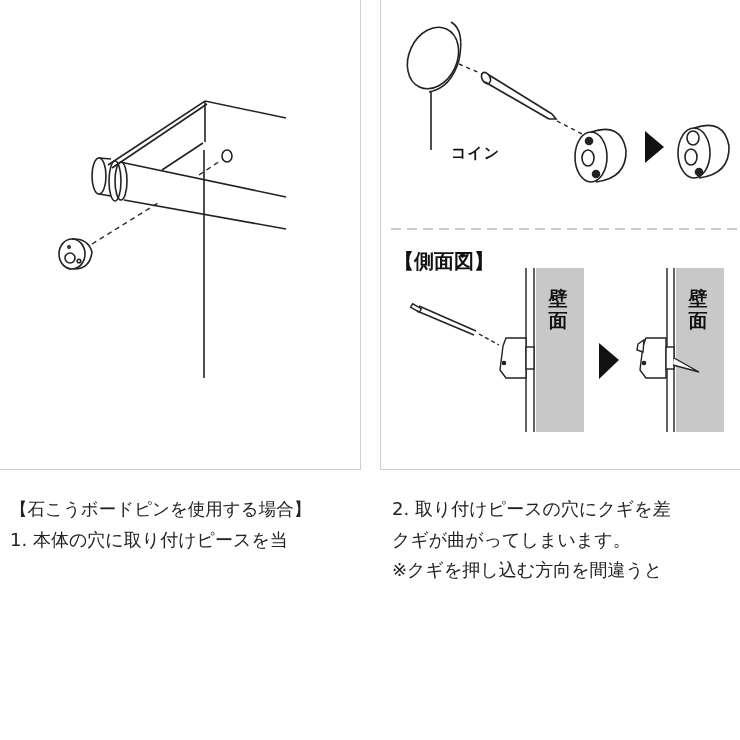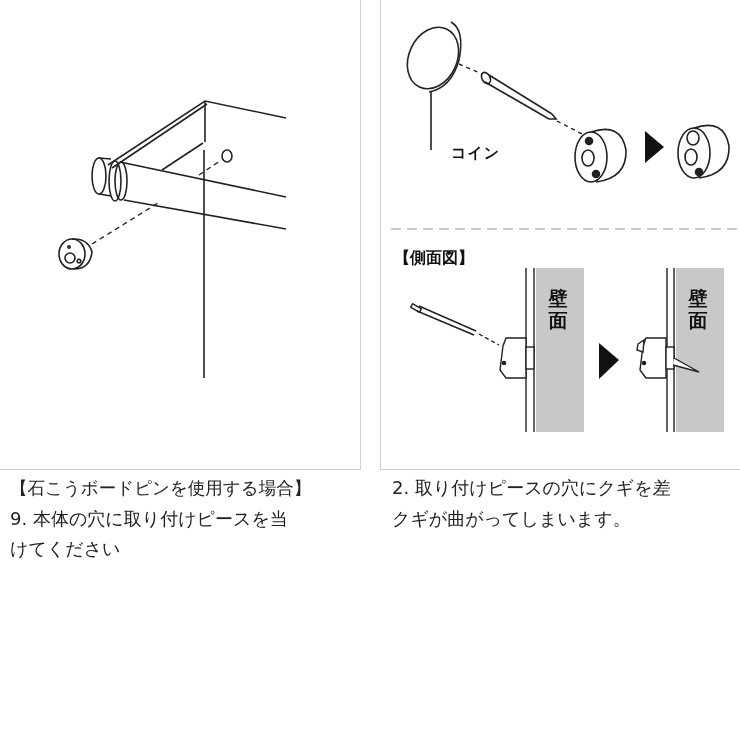--- a/index.html
+++ b/index.html
@@ -4,23 +4,23 @@
 <style>
   html, body { margin:0; padding:0; background:#ffffff; }
   body { width:740px; height:740px; position:relative; overflow:hidden;
          font-family: "DejaVu Sans", "Liberation Sans", sans-serif; color:#222; }
   .panel { position:absolute; top:0; height:470px; border:1px solid #cfcfcf; border-top:none; background:#fff; box-sizing:border-box; }
   .panel-left { left:0; width:361px; border-left:none; }
   .panel-right { left:380px; width:360px; border-right:none; }
   svg { position:absolute; left:0; top:0; }
   .label { position:absolute; font-weight:bold; color:#111; }
   .coin-label { left:404px; top:144px; font-size:15px; letter-spacing:1px;margin-left:47px; }
-  .side-label { left:394px; top:248px; font-size:16px; }
+  .side-label { left:394px; top:248px; font-size:20px; }
   .wall-label { position:absolute; font-weight:bold; font-size:19px; line-height:22px; width:22px; text-align:center; color:#111; }
-  .text-block { position:absolute; top:473px; font-size:18px; line-height:30.5px; color:#222; }
+  .text-block { position:absolute; top:494px; font-size:18px; line-height:30.5px; color:#222; }
   .text-left { left:10px; width:350px; }
   .text-right { left:392px; width:340px; }
   .text-block div { white-space:nowrap; }
   .heading { font-size:17.5px; }
 </style>
 </head>
 <body>
 
 <div class="panel panel-left">
   <svg width="361" height="470" viewBox="0 0 361 470">
@@ -129,20 +129,20 @@
   <div>壁</div>
   <div>面</div>
 </div>
 <div class="wall-label" style="left:687px; top:287px;">
   <div>壁</div>
   <div>面</div>
 </div>
 
 <div class="text-block text-left">
   <div class="heading">【石こうボードピンを使用する場合】</div>
-  <div>9. 本体の穴に取り付けピースを当</div>
-  <div>けてください</div>
+  <div>1. 本体の穴に取り付けピースを当</div>
 </div>
 
 <div class="text-block text-right">
   <div>2. 取り付けピースの穴にクギを差</div>
   <div>クギが曲がってしまいます。</div>
+  <div>※クギを押し込む方向を間違うと</div>
 </div>
 
 </body></html>

